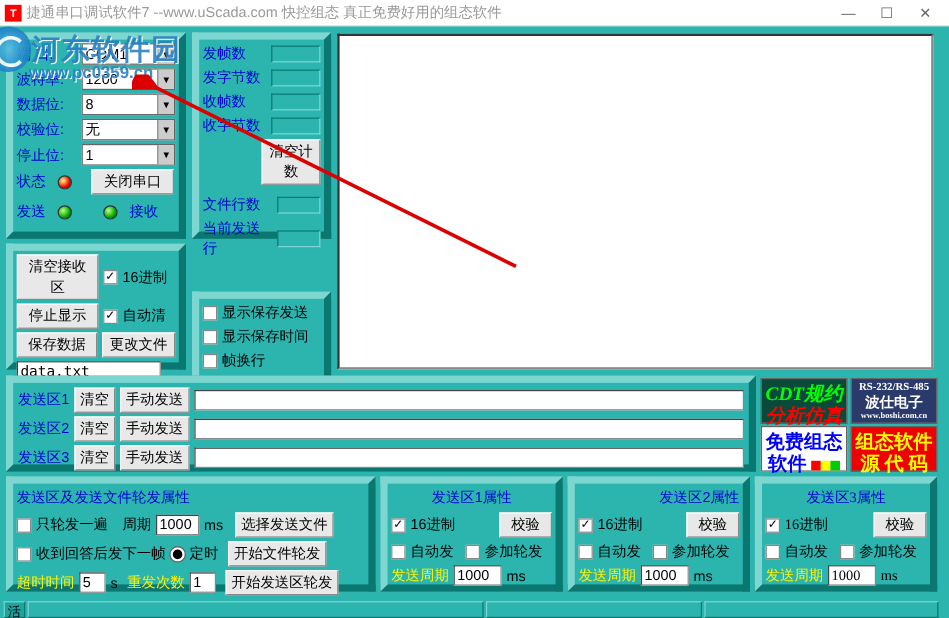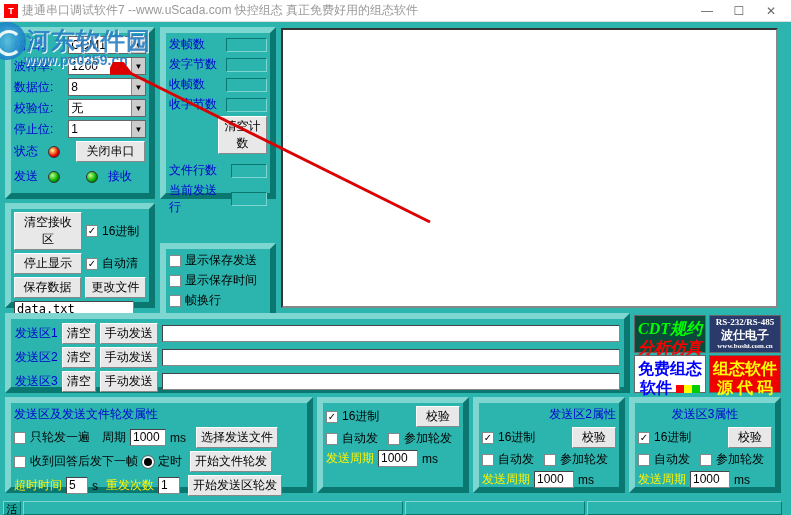--- a/index.html
+++ b/index.html
@@ -240,20 +240,21 @@
       <span class="lbl yellow">超时时间</span>
         <span class="txt" style="width:22px;">5</span>
         <span class="lbl">s</span>
       <span class="lbl yellow" style="margin-left:4px;">重发次数</span>
         <span class="txt" style="width:22px;">1</span>
       <span class="btn" style="margin-left:4px;">开始发送区轮发</span>
     </div>
   </div>
 
   <div class="panel outset" style="left:317px; top:375px; width:152px; height:96px;">
+    <div class="lbl blue" style="text-align:center;display:block;margin-bottom:4px;">发送区1属性</div>
     <div class="row">
         <span class="chk">✓</span>
         <span class="lbl">16进制</span>
         <span style="flex:1"></span>
         <span class="btn" style="width:44px;">校验</span>
       </div>
     <div class="row">
         <span class="chk"></span>
         <span class="lbl">自动发</span>
         <span class="chk" style="margin-left:6px;"></span>
@@ -280,21 +281,21 @@
         <span class="chk" style="margin-left:6px;"></span>
         <span class="lbl">参加轮发</span>
       </div>
     <div class="row" style="margin-bottom:0">
         <span class="lbl yellow">发送周期</span>
         <span class="txt" style="width:40px;">1000</span>
         <span class="lbl">ms</span>
       </div>
   </div>
 
-  <div class="panel outset" style="left:629px; top:375px; width:152px; height:96px;">
+  <div class="panel outset" style="left:629px; top:375px; width:152px; height:96px;font-family:Liberation Serif, serif;">
     <div class="lbl blue" style="text-align:center;display:block;margin-bottom:4px;">发送区3属性</div>
     <div class="row">
         <span class="chk">✓</span>
         <span class="lbl">16进制</span>
         <span style="flex:1"></span>
         <span class="btn" style="width:44px;">校验</span>
       </div>
     <div class="row">
         <span class="chk"></span>
         <span class="lbl">自动发</span>

